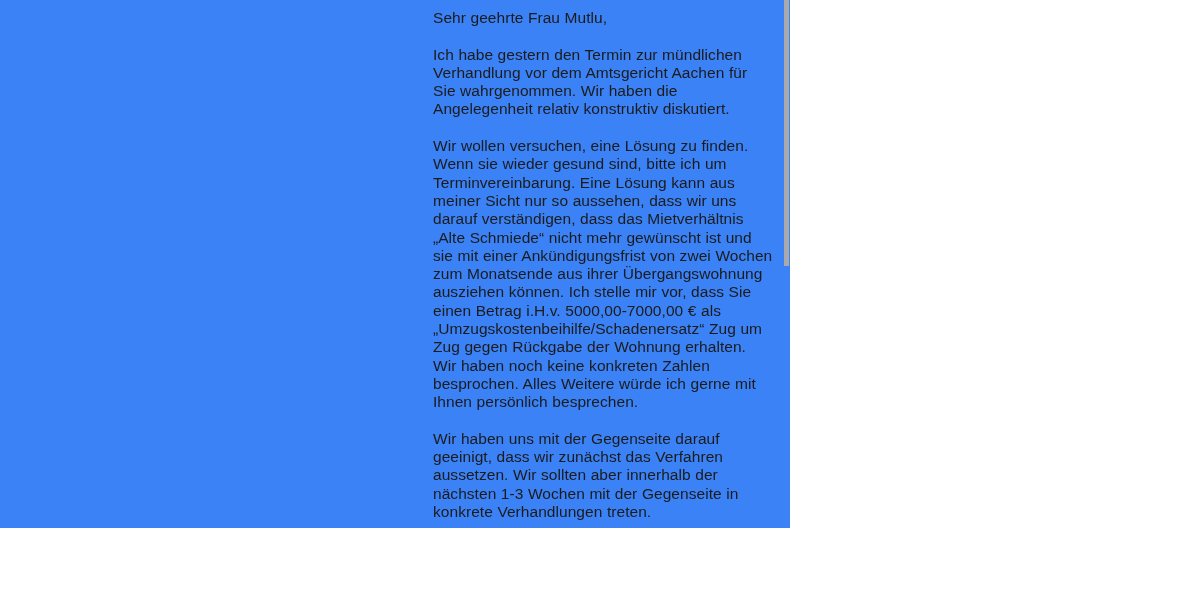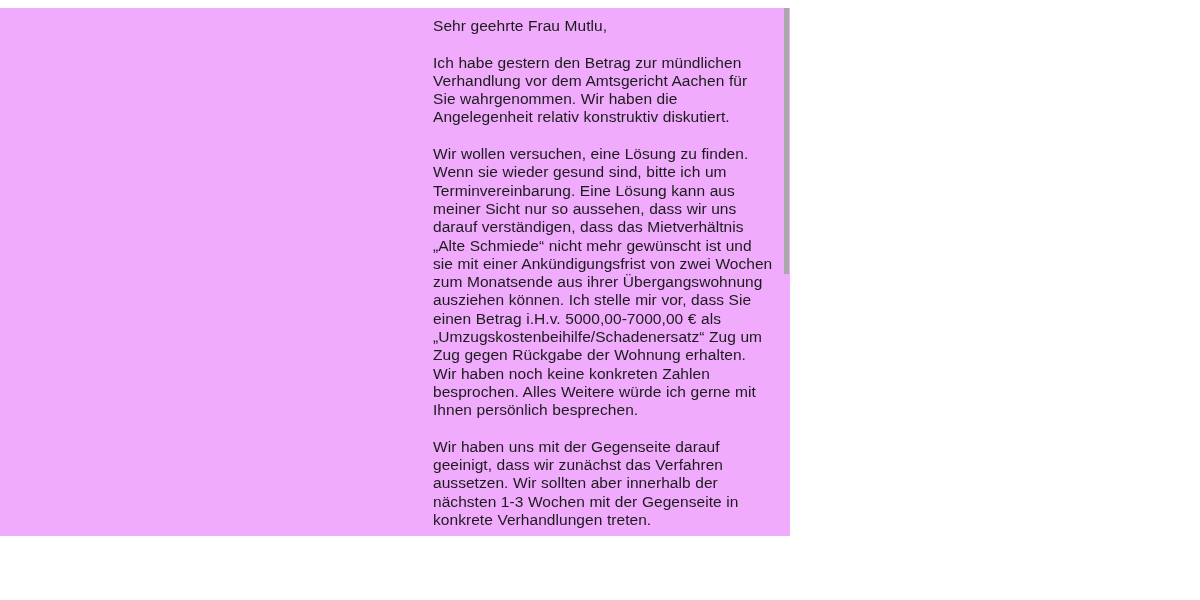--- a/index.html
+++ b/index.html
@@ -16,23 +16,22 @@
     position: relative;
   }
 
   
   #letter-pane {
     position: absolute;
     left: 0;
     top: 0;
     width: 790px;
     height: 528px;
-    background: #f0abfc;
+    background: #3b82f6;
     overflow: hidden;
-    margin-top: 8px;
   }
 
   
   #letter-body {
     position: absolute;
     left: 433px;
     top: 0px;
     width: 340px;
     color: #1b1b1b;
     font-size: 15.5px;
@@ -90,21 +89,21 @@
 </style>
 </head>
 <body>
 
 <div id="letter-pane">
 
   <div id="letter-body">
 
     <p class="para">Sehr geehrte Frau Mutlu,</p>
 
-    <p class="para">Ich habe gestern den Betrag zur mündlichen Verhandlung vor dem Amtsgericht Aachen für Sie wahrgenommen. Wir haben die Angelegenheit relativ konstruktiv diskutiert.</p>
+    <p class="para">Ich habe gestern den Termin zur mündlichen Verhandlung vor dem Amtsgericht Aachen für Sie wahrgenommen. Wir haben die Angelegenheit relativ konstruktiv diskutiert.</p>
 
     <p class="para">Wir wollen versuchen, eine Lösung zu finden. Wenn sie wieder gesund sind, bitte ich um Terminvereinbarung. Eine Lösung kann aus meiner Sicht nur so aussehen, dass wir uns darauf verständigen, dass das Mietverhältnis „Alte Schmiede“ nicht mehr gewünscht ist und sie mit einer Ankündigungsfrist von zwei Wochen zum Monatsende aus ihrer Übergangswohnung ausziehen können. Ich stelle mir vor, dass Sie einen Betrag i.H.v. 5000,00-7000,00 € als „Umzugskostenbeihilfe/Schadenersatz“ Zug um Zug gegen Rückgabe der Wohnung erhalten. Wir haben noch keine konkreten Zahlen besprochen. Alles Weitere würde ich gerne mit Ihnen persönlich besprechen.</p>
 
     <p class="para">Wir haben uns mit der Gegenseite darauf geeinigt, dass wir zunächst das Verfahren aussetzen. Wir sollten aber innerhalb der nächsten 1-3 Wochen mit der Gegenseite in konkrete Verhandlungen treten.</p>
 
     <p class="para">Mit freundlichen Grüßen</p>
 
     <p class="para tight">
       <span class="sig-line">Helmut Leuchter</span>
       <span class="sig-line">Rechtsanwalt</span>

